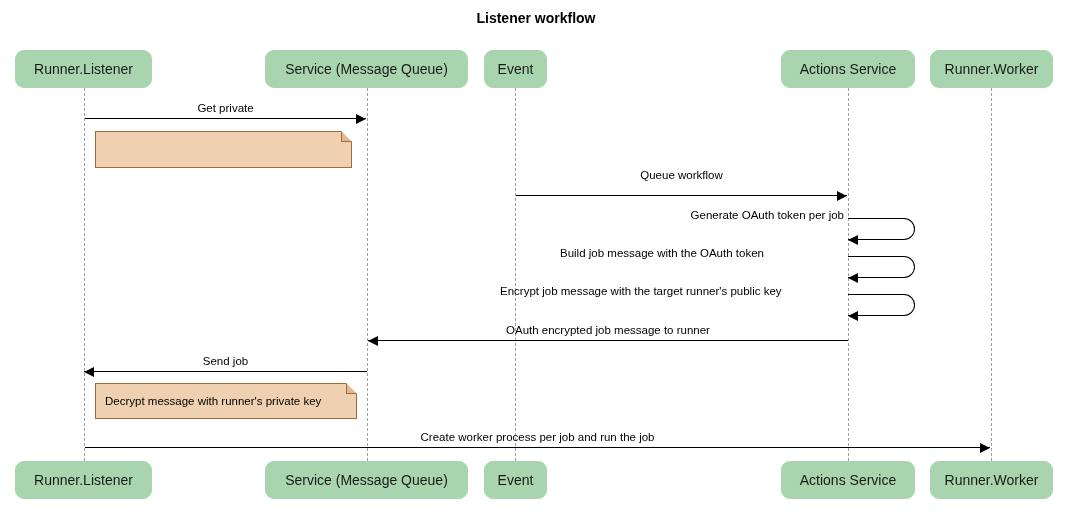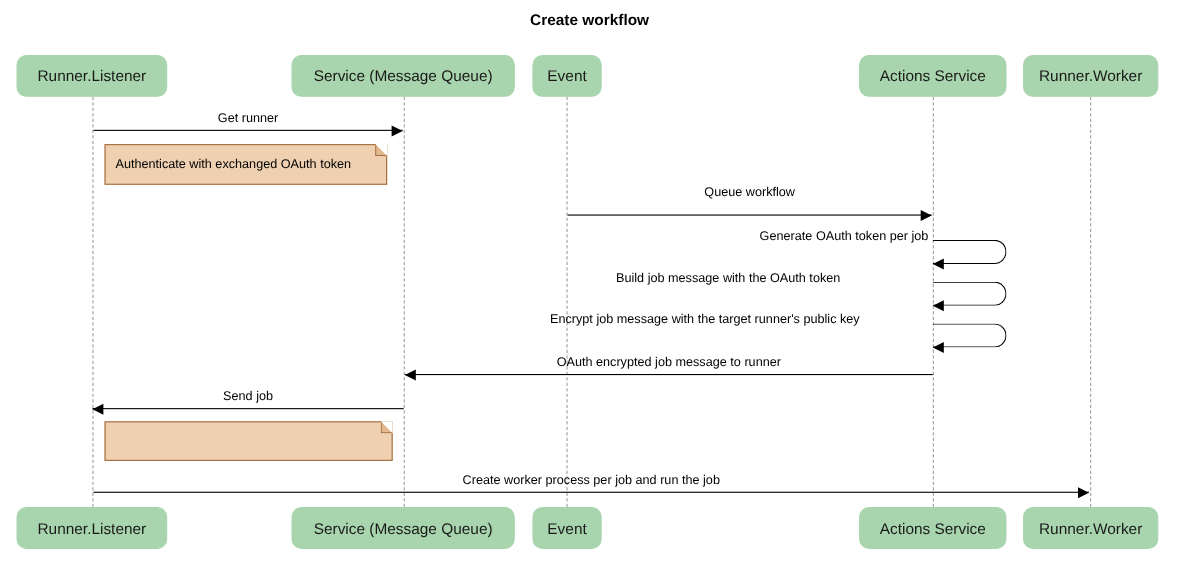--- a/index.html
+++ b/index.html
@@ -18,30 +18,30 @@
   .note{position:absolute;background:#efd0b0;border:1px solid #a06a3c;box-sizing:border-box;
     display:flex;align-items:center;font-size:11.5px;color:#000;padding-left:9px;white-space:nowrap;}
   .note .fold{position:absolute;right:-1px;top:-1px;width:11px;height:11px;background:#e2b98f;
     border-left:1px solid #a06a3c;border-bottom:1px solid #a06a3c;box-sizing:border-box;}
   .note .foldcut{position:absolute;right:-1px;top:-1px;width:0;height:0;border-top:11px solid #fff;border-left:11px solid transparent;}
 </style>
 </head>
 <body>
 
 <div id="canvas">
-  <div class="title">Create workflow</div>
+  <div class="title">Listener workflow</div>
   <div id="lifelines">
       <div class="lifeline" style="left: 84px; top: 88px; height: 373px;"></div>
       <div class="lifeline" style="left: 367px; top: 88px; height: 373px;"></div>
       <div class="lifeline" style="left: 515px; top: 88px; height: 373px;"></div>
       <div class="lifeline" style="left: 848px; top: 88px; height: 373px;"></div>
       <div class="lifeline" style="left: 991px; top: 88px; height: 373px;"></div>
     </div>
   <div id="messages">
-      <div class="msg-label" style="left: 85px; top: 102px; width: 281px;">Get runner</div>
+      <div class="msg-label" style="left: 85px; top: 102px; width: 281px;">Get private</div>
       <div class="msg" style="left: 85px; top: 118px; width: 281px;"></div>
       <div class="arrowhead arrow-r" style="left: 356px; top: 114px;"></div>
       <div class="msg-label" style="left: 516px; top: 169px; width: 331px;">Queue workflow</div>
       <div class="msg" style="left: 516px; top: 195px; width: 331px;"></div>
       <div class="arrowhead arrow-r" style="left: 837px; top: 191px;"></div>
       <div class="msg-label" style="left: 560px; top: 209px; width: 284px; text-align: right;">Generate OAuth token per job</div>
       <div class="selfloop" style="left: 848px; top: 218px; width: 67px; height: 22px;"></div>
       <div class="arrowhead arrow-l" style="left: 848px; top: 235px;"></div>
       <div class="msg-label" style="left: 560px; top: 247px; width: 284px; text-align: left;">Build job message with the OAuth token</div>
       <div class="selfloop" style="left: 848px; top: 256px; width: 67px; height: 22px;"></div>
@@ -54,25 +54,25 @@
       <div class="arrowhead arrow-l" style="left: 368px; top: 336px;"></div>
       <div class="msg-label" style="left: 84px; top: 355px; width: 283px;">Send job</div>
       <div class="msg" style="left: 84px; top: 371px; width: 283px;"></div>
       <div class="arrowhead arrow-l" style="left: 84px; top: 367px;"></div>
       <div class="msg-label" style="left: 85px; top: 431px; width: 905px;">Create worker process per job and run the job</div>
       <div class="msg" style="left: 85px; top: 447px; width: 905px;"></div>
       <div class="arrowhead arrow-r" style="left: 980px; top: 443px;"></div>
     </div>
   <div id="notes">
       <div class="note" style="left: 95px; top: 131px; width: 257px; height: 37px;">
-        <span>Authenticate with exchanged OAuth token</span>
         <span class="foldcut"></span>
         <span class="fold" style="clip-path: polygon(0px 0px, 100% 100%, 0px 100%);"></span>
       </div>
       <div class="note" style="left: 95px; top: 383px; width: 262px; height: 36px;">
+        <span>Decrypt message with runner's private key</span>
         <span class="foldcut"></span>
         <span class="fold" style="clip-path: polygon(0px 0px, 100% 100%, 0px 100%);"></span>
       </div>
     </div>
   <div id="participants-top">
       <div class="participant" style="left: 15px; top: 50px; width: 137px; height: 38px;">
         <span>Runner.Listener</span>
       </div>
       <div class="participant" style="left: 265px; top: 50px; width: 203px; height: 38px;">
         <span>Service (Message Queue)</span>

